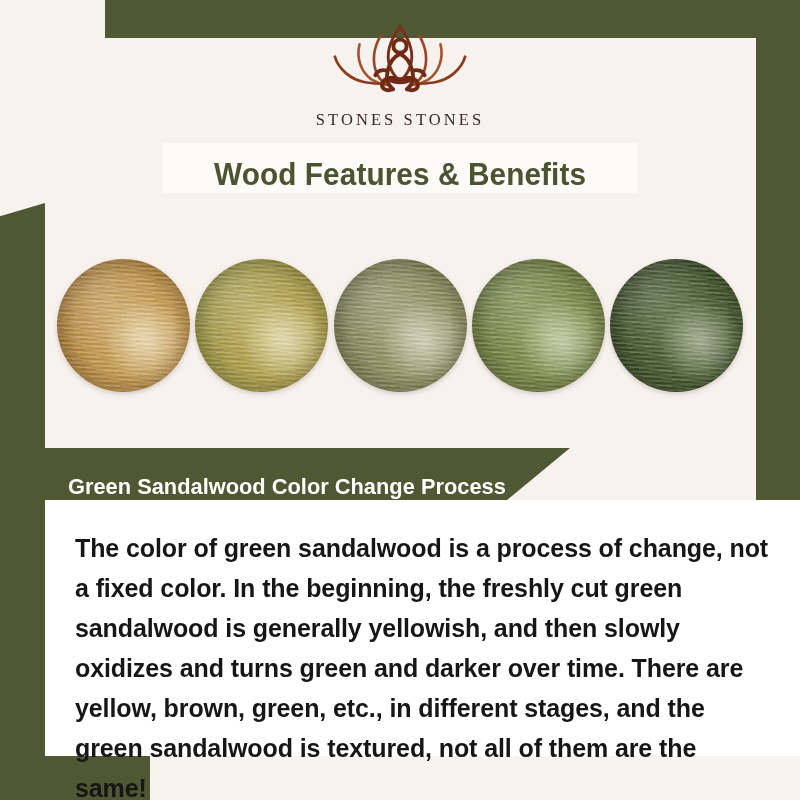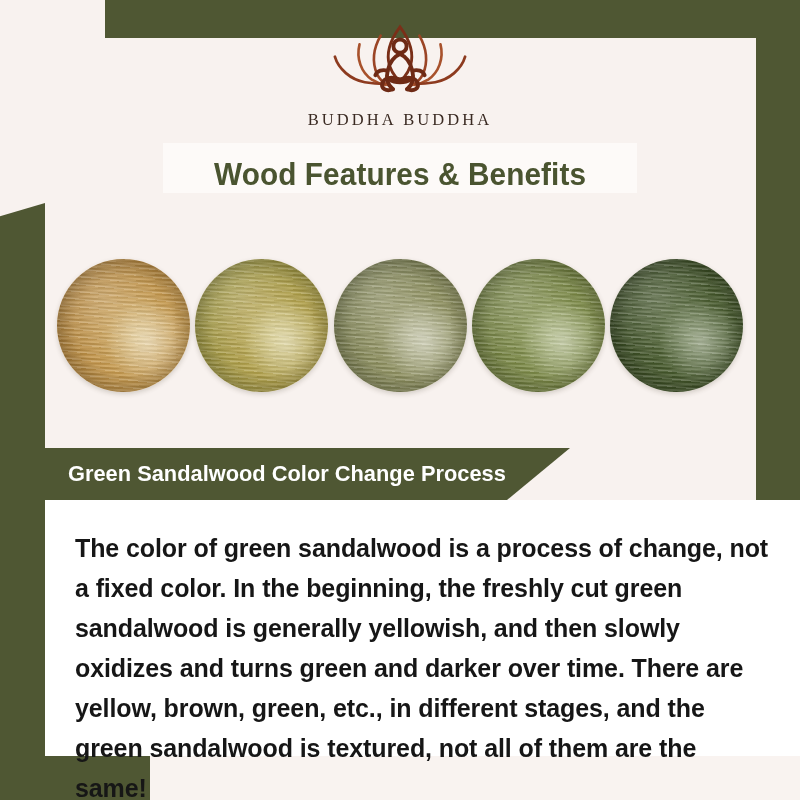--- a/index.html
+++ b/index.html
@@ -106,21 +106,21 @@
       radial-gradient(circle at 68% 62%, rgba(255,255,255,.42) 0%, rgba(255,255,255,0) 34%),
       radial-gradient(circle at 34% 30%, rgba(255,255,255,.20) 0%, rgba(255,255,255,0) 45%),
       radial-gradient(circle at 50% 50%, rgba(0,0,0,0) 52%, rgba(0,0,0,.30) 92%, rgba(0,0,0,.45) 100%);
   }
 
   
   #process-banner{
     position:absolute;left:45px;top:448px;width:525px;height:52px;
     background:#4f5733;
     clip-path:polygon(0 0,100% 0,88% 100%,0 100%);
-    display:flex;align-items:center;
+    display:flex;align-items:flex-end;
   }
   #process-banner-text{
     color:#ffffff;font-weight:bold;font-size:22.5px;
     font-family:"Liberation Sans Narrow","Liberation Sans",sans-serif;
     margin-left:23px;letter-spacing:0;white-space:nowrap;
     transform:scaleX(.97);transform-origin:left center;
   }
 
   
   #text-panel{
@@ -169,21 +169,21 @@
       <g fill="none" stroke="#6e2a15" stroke-width="4.4" stroke-linecap="round" stroke-linejoin="round">
         <circle cx="100" cy="32" r="7.5"></circle>
         <path d="M100 41 C93 44,88 51,86 60 C84 68,86 76,92 81"></path>
         <path d="M100 41 C107 44,112 51,114 60 C116 68,114 76,108 81"></path>
         <path d="M92 81 C84 84,78 80,80 74 C82 68,90 66,100 70 C110 66,118 68,120 74 C122 80,116 84,108 81"></path>
         <path d="M86 60 C80 58,74 60,72 65"></path>
         <path d="M114 60 C120 58,126 60,128 65"></path>
         <path d="M88 70 C94 74,106 74,112 70"></path>
       </g>
     </svg>
-    <div id="logo-wordmark">BUDDHA BUDDHA</div>
+    <div id="logo-wordmark">STONES STONES</div>
   </div>
 
   <div id="title-band">
     <div id="title-text">Wood Features &amp; Benefits</div>
   </div>
 
   <div id="bead-row">
     <div class="bead" style="background: radial-gradient(circle at 62% 58%, rgb(223, 192, 122) 0%, rgb(199, 154, 78) 38%, rgb(180, 133, 60) 68%, rgb(142, 99, 39) 100%);">
       <div class="grain"></div>
       <div class="grain2"></div>

